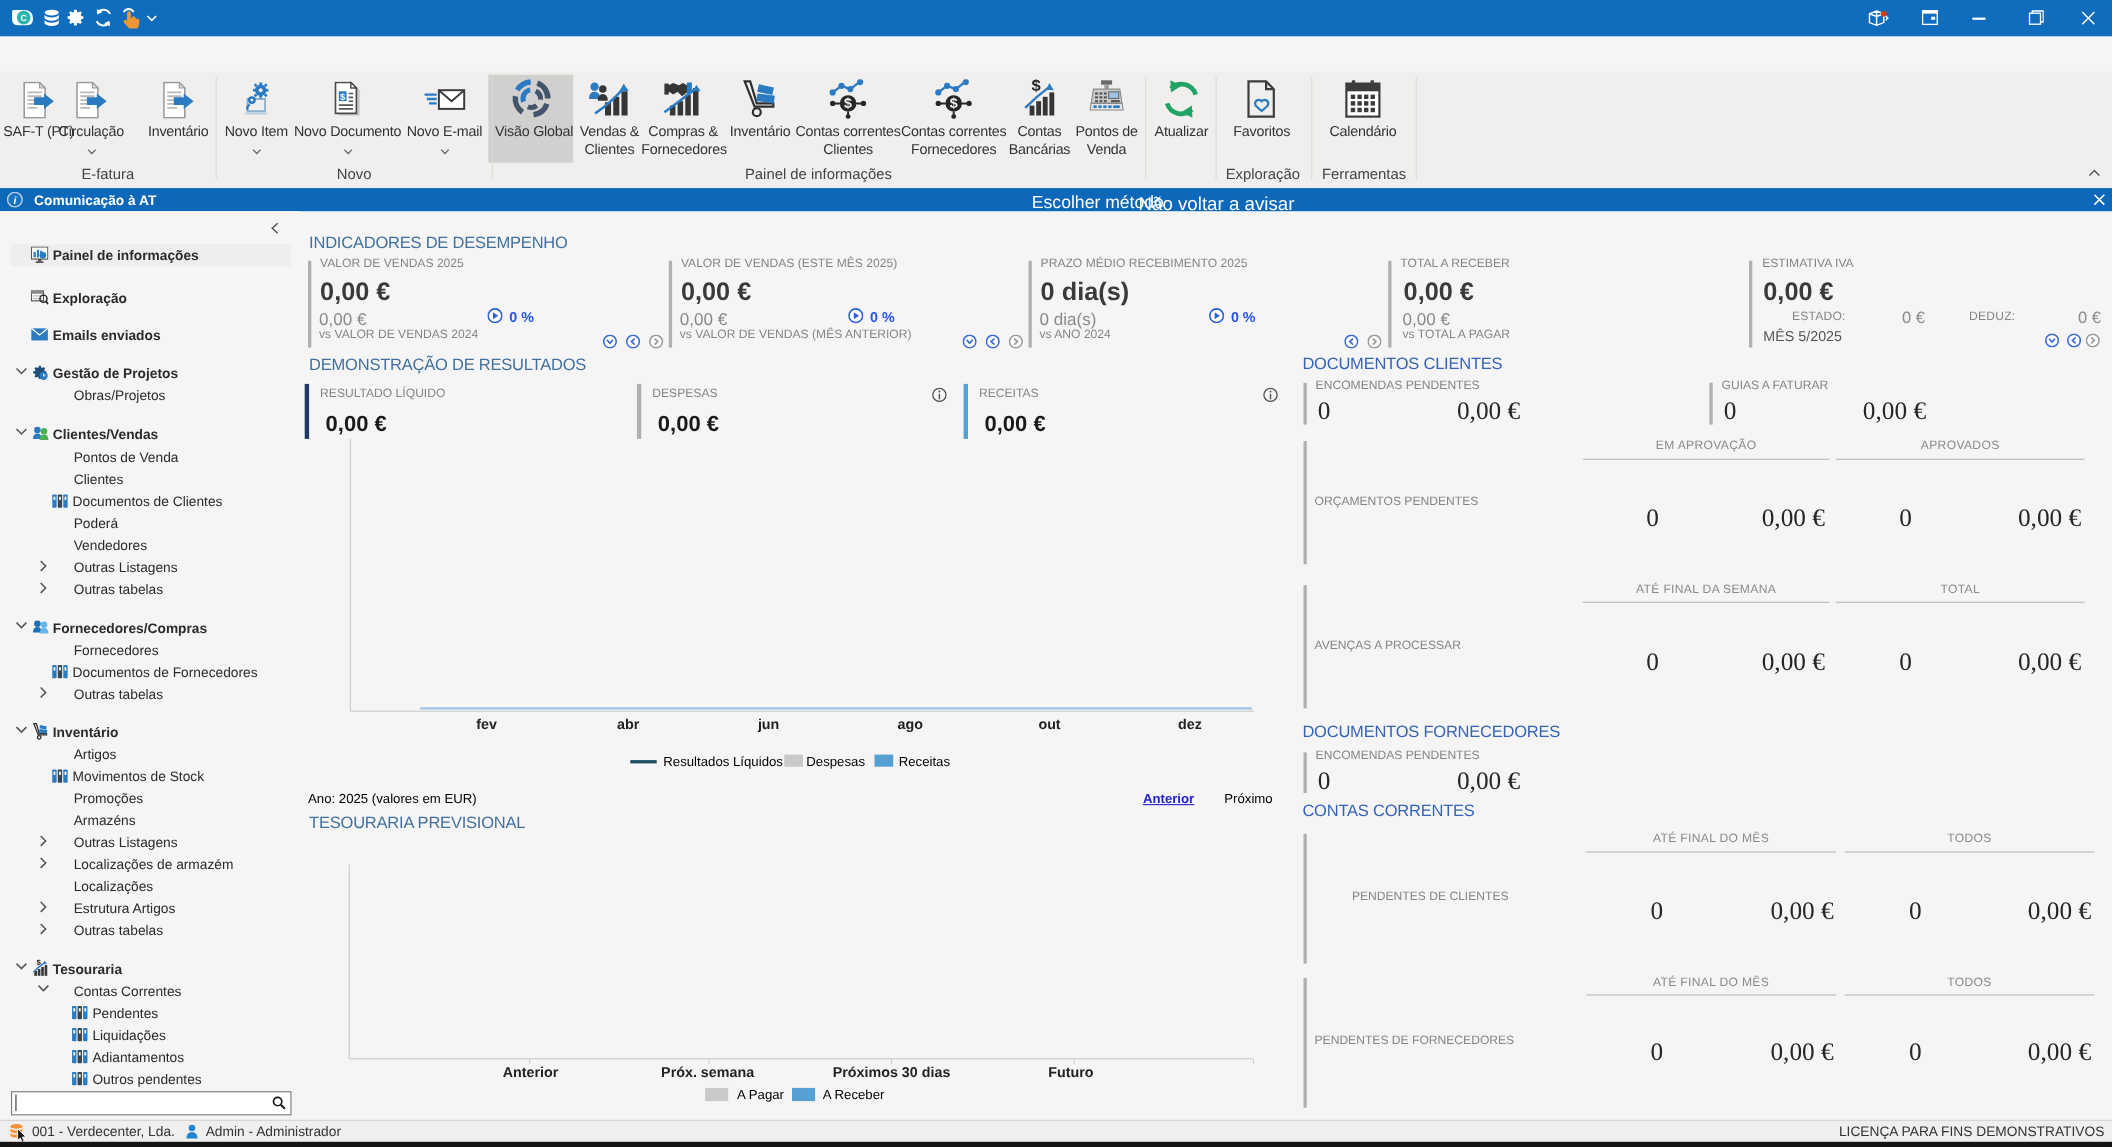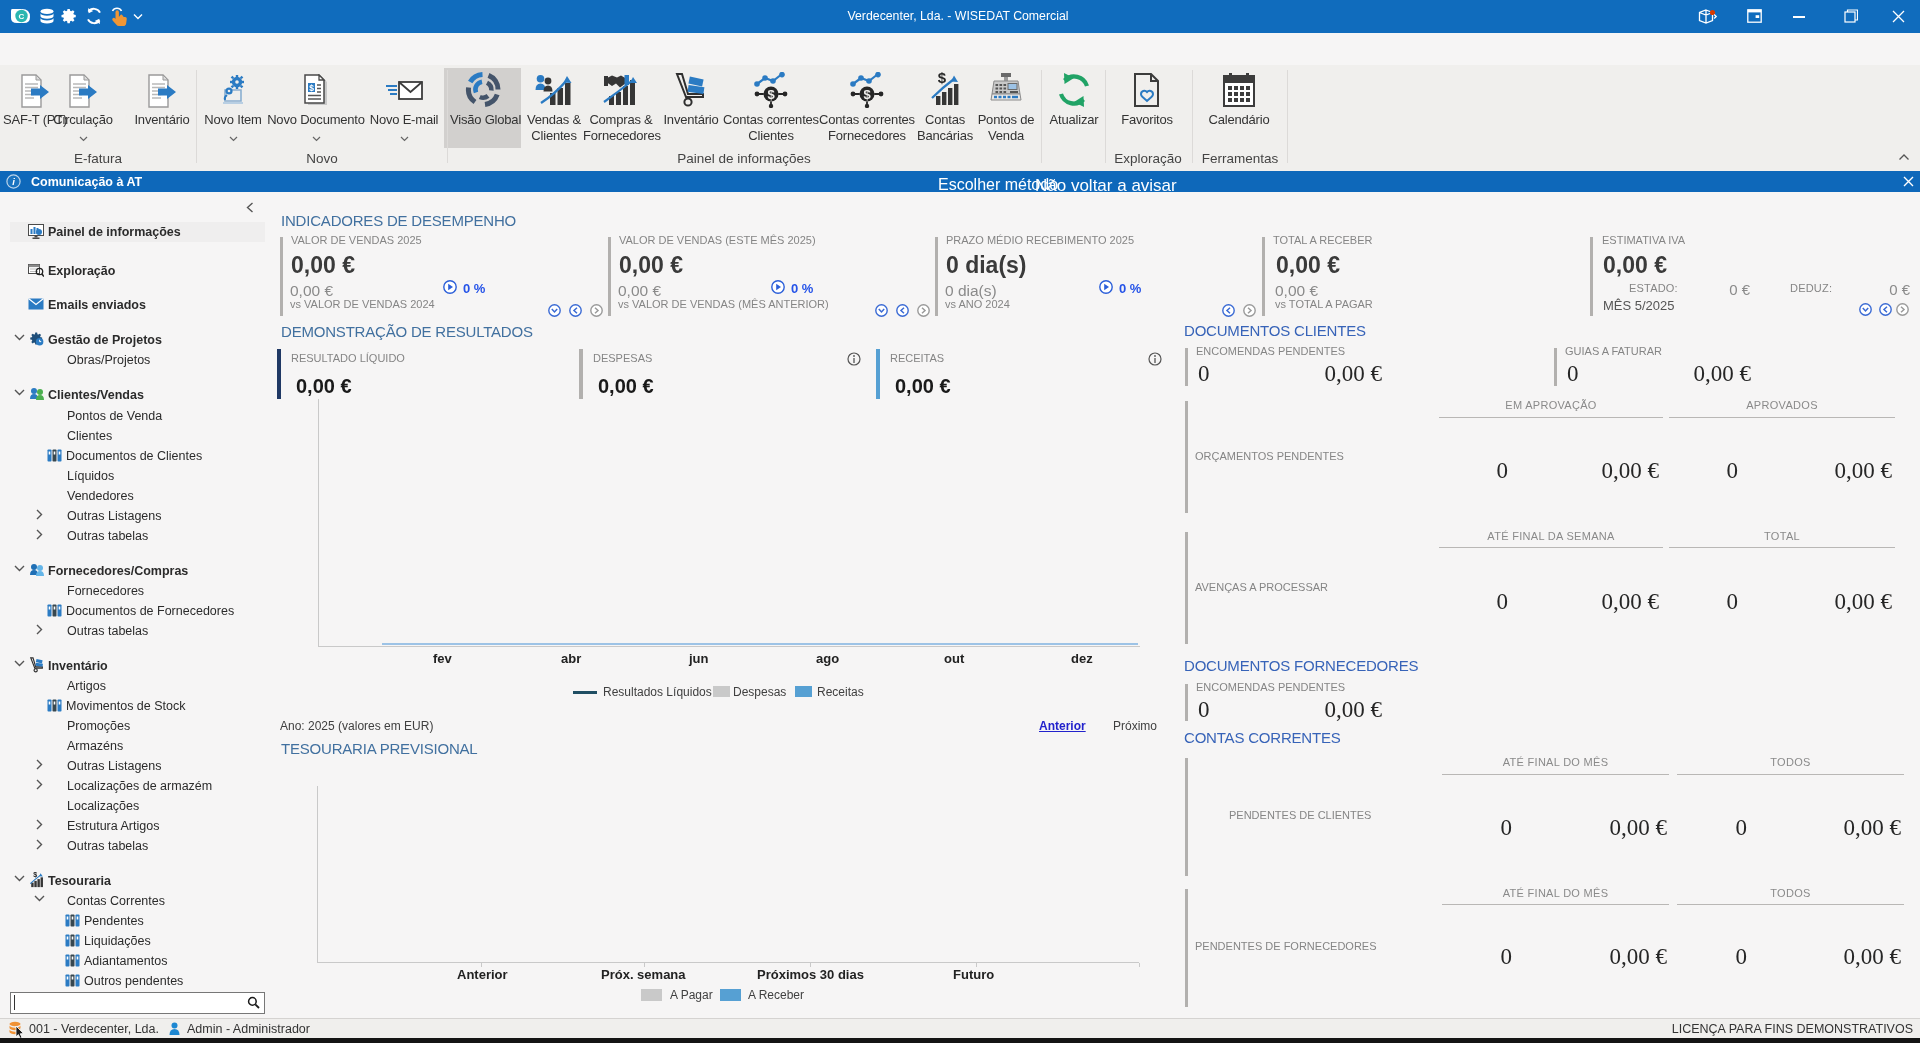--- a/index.html
+++ b/index.html
@@ -22,21 +22,21 @@
 .blackbar{position:absolute;left:0;top:1038px;width:1920px;height:5px;background:#141414}
 .sect{position:absolute;font-size:15px;color:#41709f;letter-spacing:-0.2px;white-space:nowrap}
 .kbar{position:absolute;width:3px;background:#b2b0ae}
 .hul{position:absolute;height:1px;background:#b9b7b5}
 .ct{position:absolute;left:0;top:192px;width:1920px;height:826px}
 .klab{position:absolute;font-size:11px;color:#858585;letter-spacing:0;white-space:nowrap}
 .kval{position:absolute;font-size:23px;font-weight:bold;color:#3a3a3a;white-space:nowrap}
 .ksub{position:absolute;font-size:15.5px;color:#8a8a8a;white-space:nowrap}
 .pct{position:absolute;font-size:13px;font-weight:bold;color:#2553e8}
 .mlab{position:absolute;font-size:13px;font-weight:bold;color:#222;white-space:nowrap}
-.leg{position:absolute;font-size:12px;color:#404040;white-space:nowrap}
+.leg{position:absolute;font-size:12px;color:#000000;white-space:nowrap}
 .sv{position:absolute;font-family:"Liberation Serif",serif;font-size:23px;color:#262626;white-space:nowrap}
 .svr{position:absolute;font-family:"Liberation Serif",serif;font-size:23px;color:#262626;white-space:nowrap;text-align:right}
 .th{position:absolute;font-size:11px;color:#8a8a8a;letter-spacing:0.3px;text-align:center;white-space:nowrap}
 </style>
 </head>
 <body>
 <div class="app">
   <div class="titlebar">
     <svg class="abs" style="left:10px;top:6px" width="22" height="20" viewBox="0 0 22 20">
       <path d="M2 3 Q1 3 1 5 L1 12 Q1 17 7 17 L14 17 Q20 17 20 11 Q20 3 12 3 Z" fill="#fff"></path>
@@ -57,21 +57,20 @@
       <path fill="none" stroke="#fff" stroke-width="2.6" d="M4 16.5 A9 9 0 0 0 19.4 17.8"></path>
       <path fill="#fff" d="M20 22.5 L19.1 15.7 L13 18.8 Z"></path>
     </svg>
     <svg class="abs" style="left:108px;top:5px" width="20" height="24" viewBox="0 0 20 24">
       <path fill="none" stroke="#fff" stroke-width="1.6" d="M4.5 6 A5 5 0 0 1 13.5 6"></path>
       <path fill="#ef9635" d="M7.5 7 a1.7 1.7 0 0 1 3.4 0 l0 5 1.1-1.5 a1.6 1.6 0 0 1 2.6 0 l1.1 1.5 1.4 0 a1.7 1.7 0 0 1 1.7 1.7 l-.6 4.5 q-.3 2.8-3 2.8 l-4.3 0 q-1.6 0-2.5-1.2 L4.6 15.5 a1.6 1.6 0 0 1 2.3-2.2 l.6.6 Z"></path>
     </svg>
     <svg class="abs" style="left:133px;top:13px" width="10" height="7" viewBox="0 0 10 7">
       <path fill="none" stroke="#fff" stroke-width="1.4" d="M1 1.5 L5 5.5 L9 1.5"></path>
     </svg>
-    <div class="abs" style="left:0;top:9px;width:1916px;text-align:center;color:#fff;font-size:12.3px">Verdecenter, Lda. - WISEDAT Comercial</div>
     <svg class="abs" style="left:1698px;top:8px" width="20" height="17" viewBox="0 0 20 17">
       <path fill="none" stroke="#fff" stroke-width="1.3" d="M8 2 L14.5 4.5 L14.5 12.5 L8 15 L1.5 12.5 L1.5 4.5 Z M8 2 L8 15 M1.5 4.5 L8 7 L14.5 4.5 M8 7 L8 15"></path>
       <circle cx="14.5" cy="4.5" r="2.6" fill="#d83b01"></circle>
       <path fill="none" stroke="#fff" stroke-width="1.3" d="M16.2 8.5 L18.2 10.5 L16.2 12.5" transform="translate(0,-2)"></path>
     </svg>
     <svg class="abs" style="left:1747px;top:9px" width="15" height="14" viewBox="0 0 15 14">
       <rect x="0.8" y="0.8" width="13.4" height="12.4" fill="none" stroke="#fff" stroke-width="1.3"></rect>
       <rect x="0.8" y="0.8" width="13.4" height="2.6" fill="#fff"></rect>
       <rect x="8.6" y="6.2" width="3.6" height="2.8" fill="#fff"></rect>
     </svg>
@@ -483,21 +482,21 @@
           <rect x="10.5" y="1.5" width="4" height="12" rx="0.8" fill="#2b7bc3"></rect>
           <g fill="#fff">
             <rect x="1.7" y="3.5" width="1.6" height="3"></rect>
             <rect x="6.7" y="3.5" width="1.6" height="3"></rect>
             <rect x="11.7" y="3.5" width="1.6" height="3"></rect>
           </g>
         </svg>
         <span class="abs" style="left:66px;top:3px">Documentos de Clientes</span>
       </div>
     <div class="srow" style="top:274px">
-        <span class="abs" style="left:67px;top:3px">Líquidos</span>
+        <span class="abs" style="left:67px;top:3px">Poderá</span>
       </div>
     <div class="srow" style="top:294px">
         <span class="abs" style="left:67px;top:3px">Vendedores</span>
       </div>
     <div class="srow" style="top:314px">
         <svg class="abs" style="left:36px;top:3px" width="7" height="11" viewBox="0 0 7 11">
           <path fill="none" stroke="#555" stroke-width="1.4" d="M1 1 L5.5 5.5 L1 10"></path>
         </svg>
         <span class="abs" style="left:67px;top:3px">Outras Listagens</span>
       </div>

